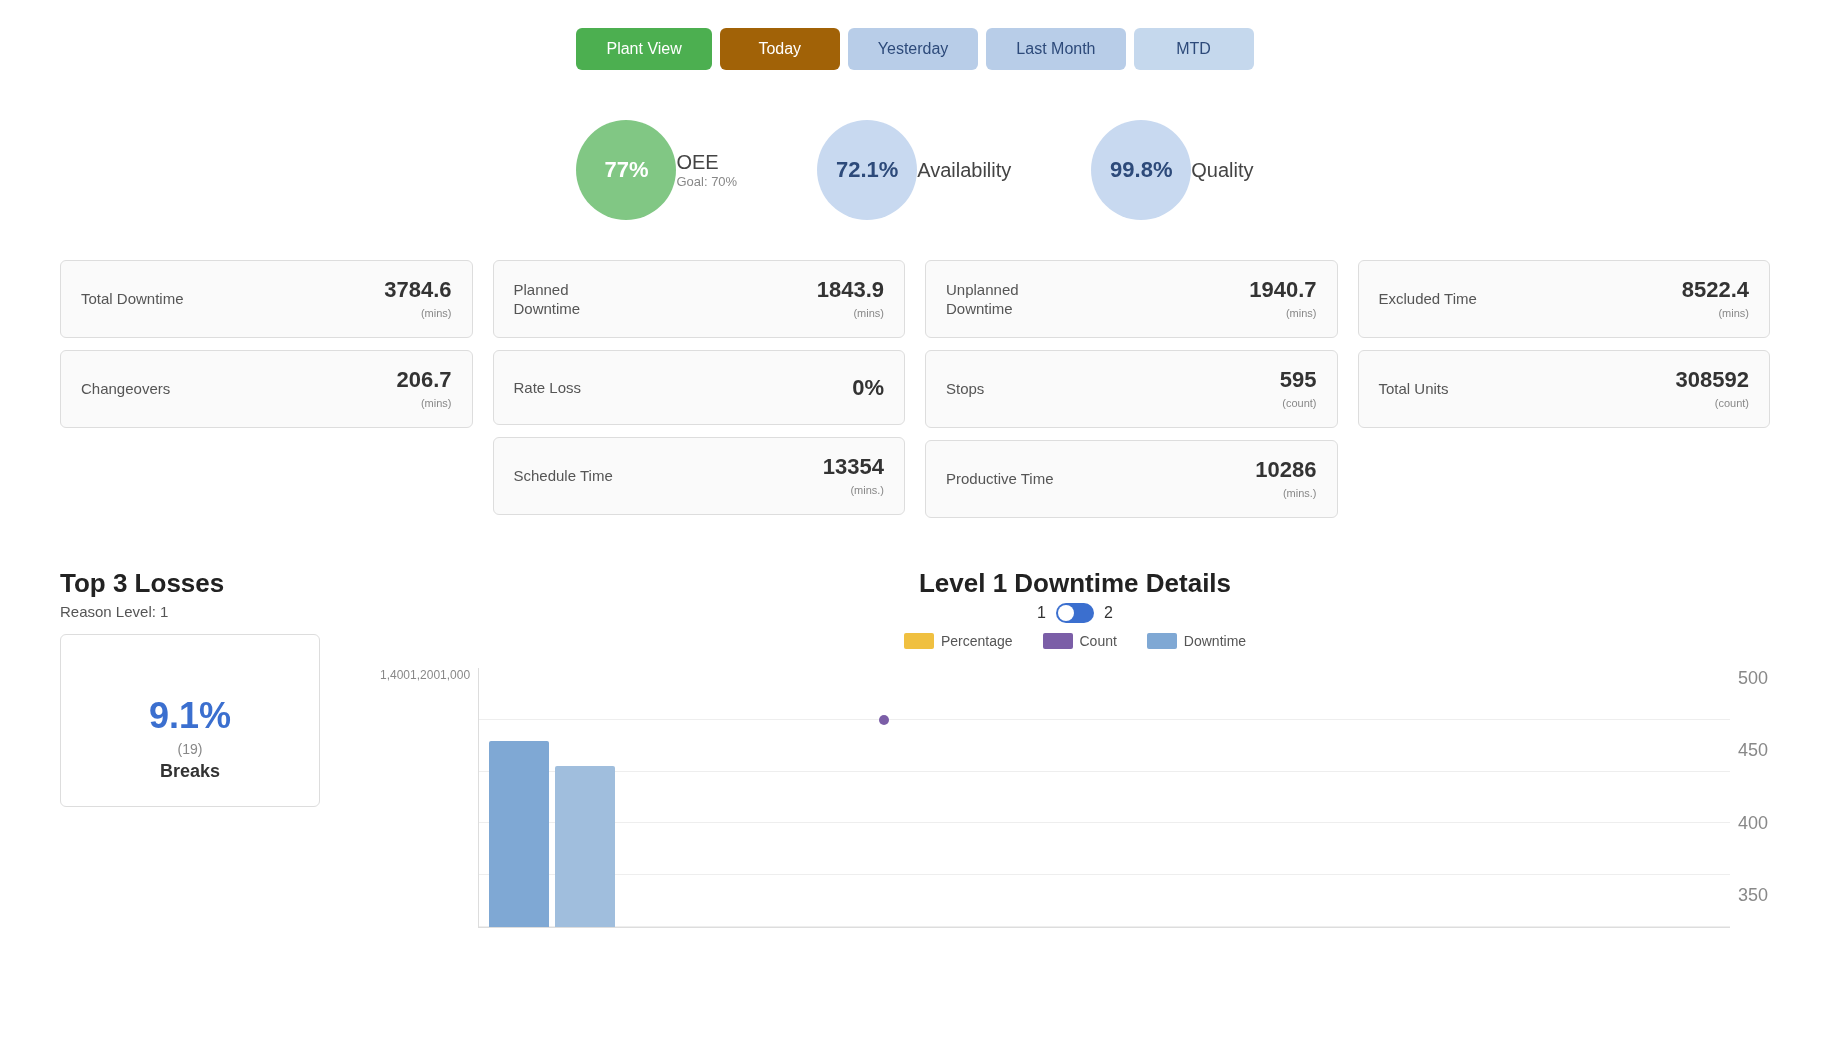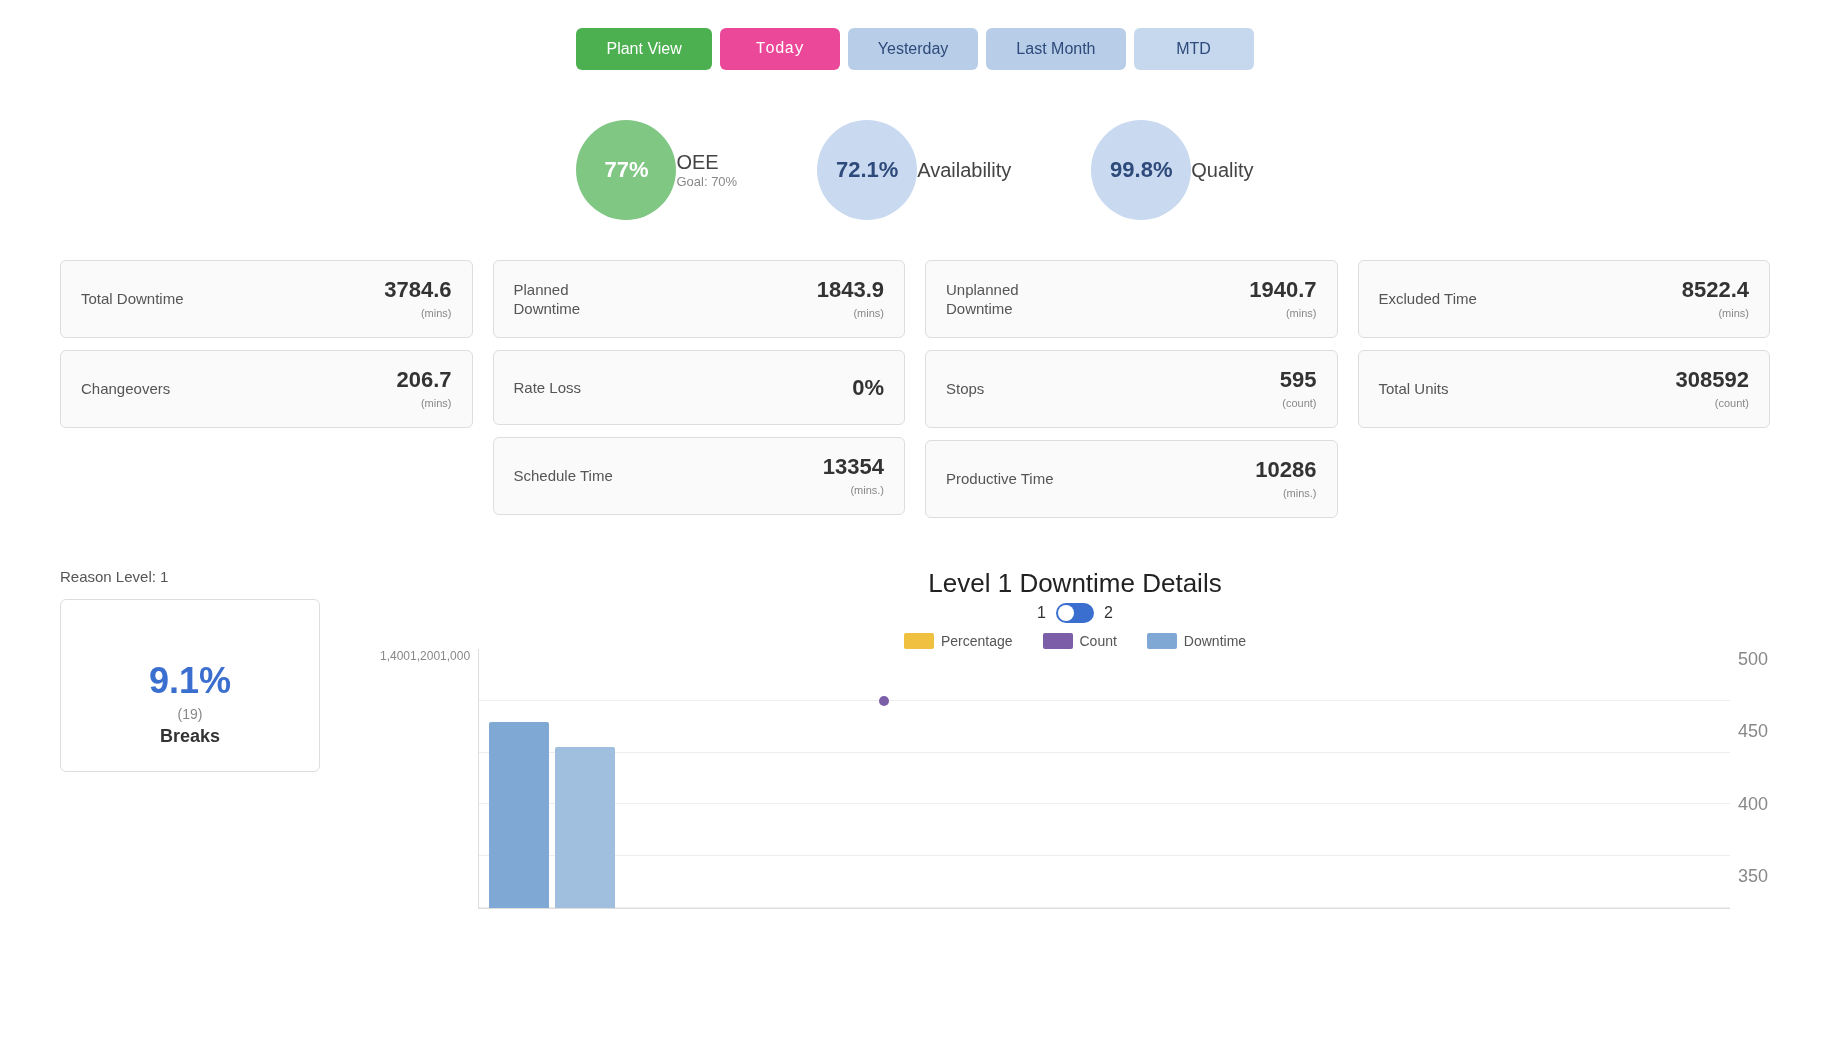--- a/index.html
+++ b/index.html
@@ -22,21 +22,21 @@
     .nav-btn {
       padding: 12px 30px;
       border: none;
       border-radius: 6px;
       font-size: 16px;
       font-weight: 500;
       cursor: pointer;
       min-width: 120px;
     }
     .nav-btn.green { background: #4caf50; color: #fff; }
-    .nav-btn.dark-blue { background: #ec4899; color: #fff; font-family: Liberation Mono, monospace; }
+    .nav-btn.dark-blue { background: #a16207; color: #fff; }
     .nav-btn.light-blue { background: #b8cde8; color: #2d4a7a; }
     .nav-btn.lighter-blue { background: #c5d8ed; color: #2d4a7a; }
 
     
     .kpi-row {
       display: flex;
       justify-content: center;
       align-items: center;
       gap: 80px;
       padding: 30px 60px 20px;
@@ -156,21 +156,21 @@
       font-weight: 700;
       color: #333;
     }
 
     
     .downtime-panel {
       flex: 1;
     }
     .downtime-title {
       font-size: 26px;
-      font-weight: 400;
+      font-weight: 700;
       color: #222;
       text-align: center;
       margin-bottom: 4px;
     }
     .downtime-toggle-row {
       display: flex;
       align-items: center;
       justify-content: center;
       gap: 10px;
       margin-bottom: 10px;
@@ -196,21 +196,21 @@
       position: absolute;
       top: 2px;
       left: 2px;
     }
 
     
     .legend-row {
       display: flex;
       justify-content: center;
       gap: 30px;
-      margin-bottom: 0;
+      margin-bottom: 19px;
     }
     .legend-item {
       display: flex;
       align-items: center;
       gap: 7px;
       font-size: 14px;
       color: #555;
     }
     .legend-box {
       width: 30px;
@@ -412,20 +412,21 @@
         <span class="metric-value">308592</span>
         <span class="metric-unit">(count)</span>
       </div>
     </div>
   </div>
 </div>
 
 <div class="bottom-section">
 
   <div class="top3-panel">
+    <div class="top3-title">Top 3 Losses</div>
     <div class="top3-subtitle">Reason Level: 1</div>
     <div class="top3-card">
       <span class="top3-pct">9.1%</span>
       <span class="top3-count">(19)</span>
       <span class="top3-name">Breaks</span>
     </div>
   </div>
 
   <div class="downtime-panel">
     <div class="downtime-title">Level 1 Downtime Details</div>

